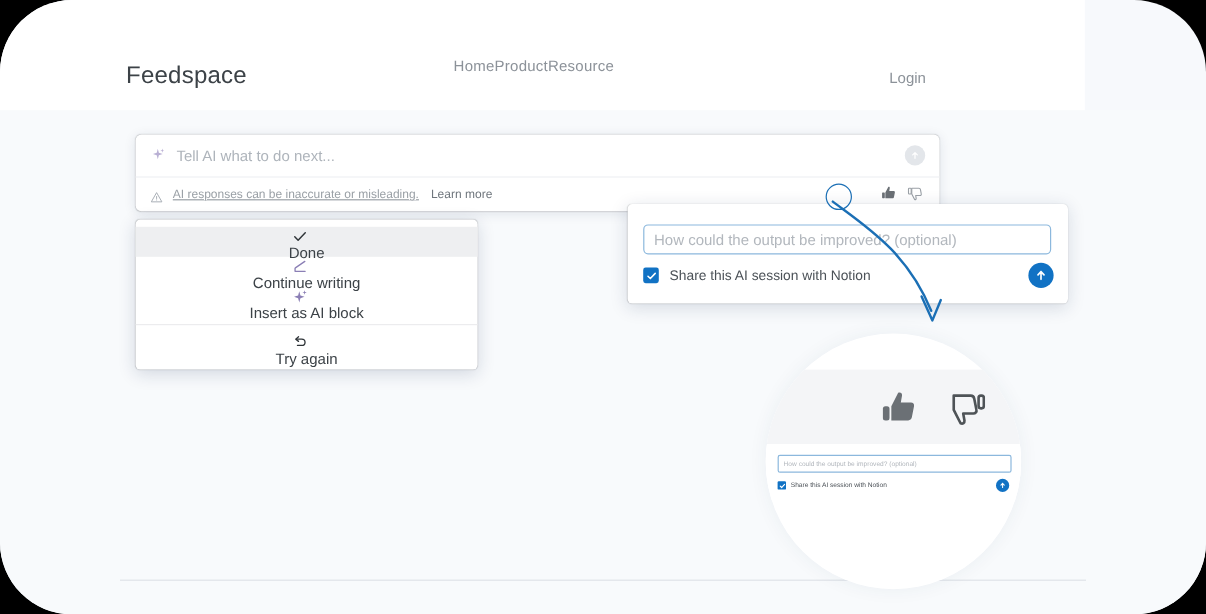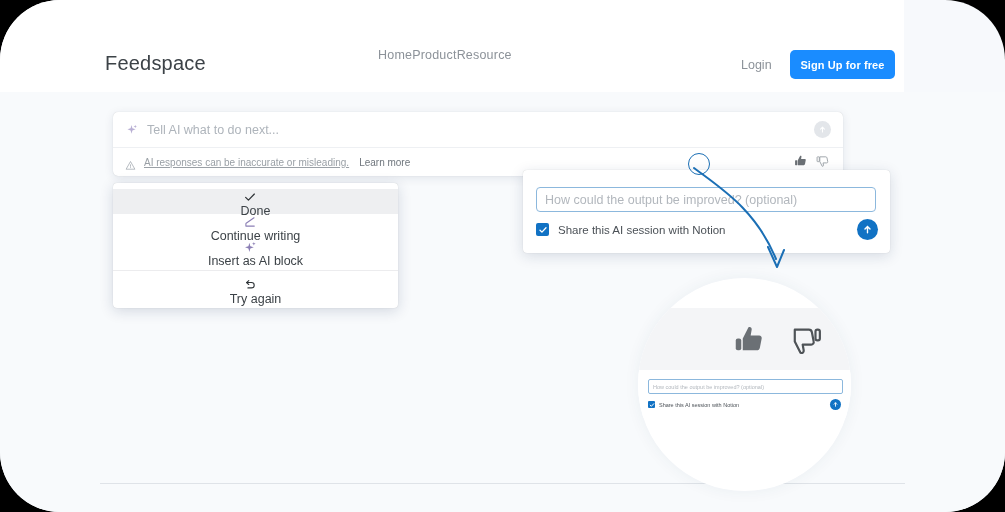--- a/index.html
+++ b/index.html
@@ -82,21 +82,21 @@
     position: absolute;
     left: 100px; top: 483px;
     width: 805px; height: 1px;
     background: #dfe3e8;
   }
 
   
   #ai-panel {
     position: absolute;
     left: 113px; top: 112px;
-    width: 730px;
+    width: 670px;
     background: #ffffff;
     border-radius: 5px;
     box-shadow: 0 2px 10px rgba(20,40,80,.10), 0 0 1px rgba(0,0,0,.18);
   }
   #ai-input-row {
     position: relative;
     height: 36px;
     display: flex;
     align-items: center;
     padding: 0 12px;
@@ -298,21 +298,20 @@
   <div id="site-header">
     <div id="brand">Feedspace</div>
 
     <nav id="main-nav">
       <a class="nav-link" href="#">Home</a>
       <a class="nav-link" href="#">Product</a>
       <a class="nav-link" href="#">Resource</a>
     </nav>
 
     <a id="login-link" href="#">Login</a>
-    <button id="signup-button">Sign Up for free</button>
   </div>
 
   <div id="page-body"></div>
   <div id="footer-divider"></div>
 
   <div id="ai-panel">
 
     <div id="ai-input-row">
       <span class="sparkle-icon">
         <svg viewBox="0 0 16 16" width="13" height="13">

